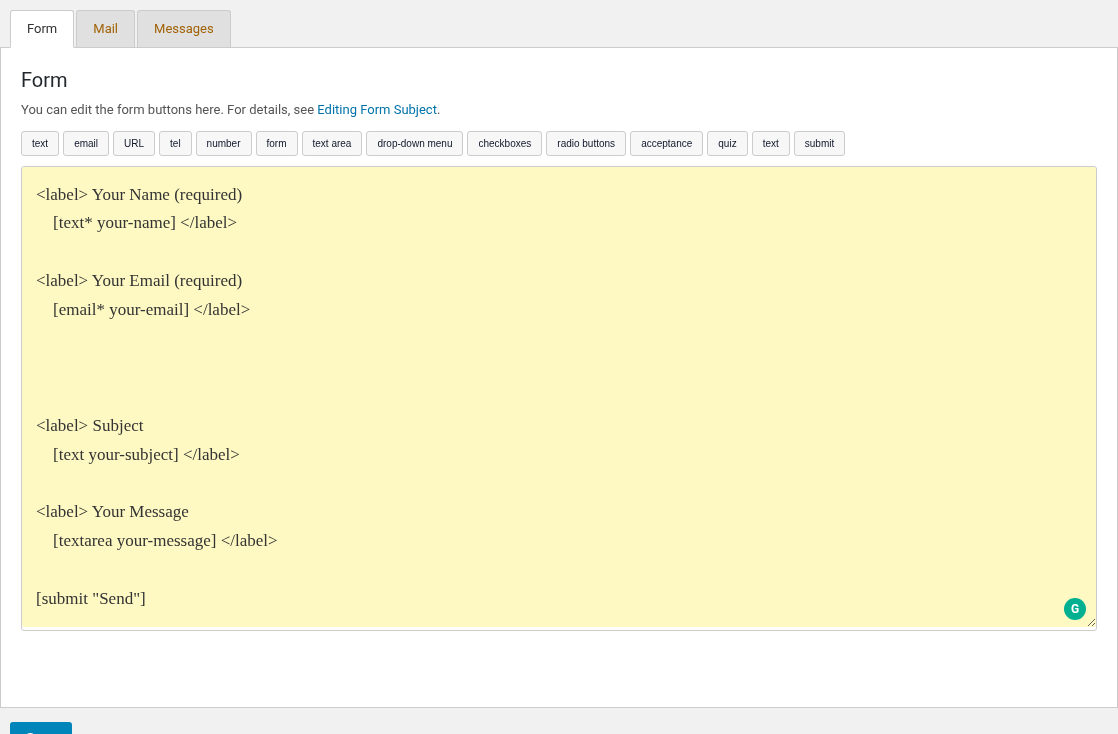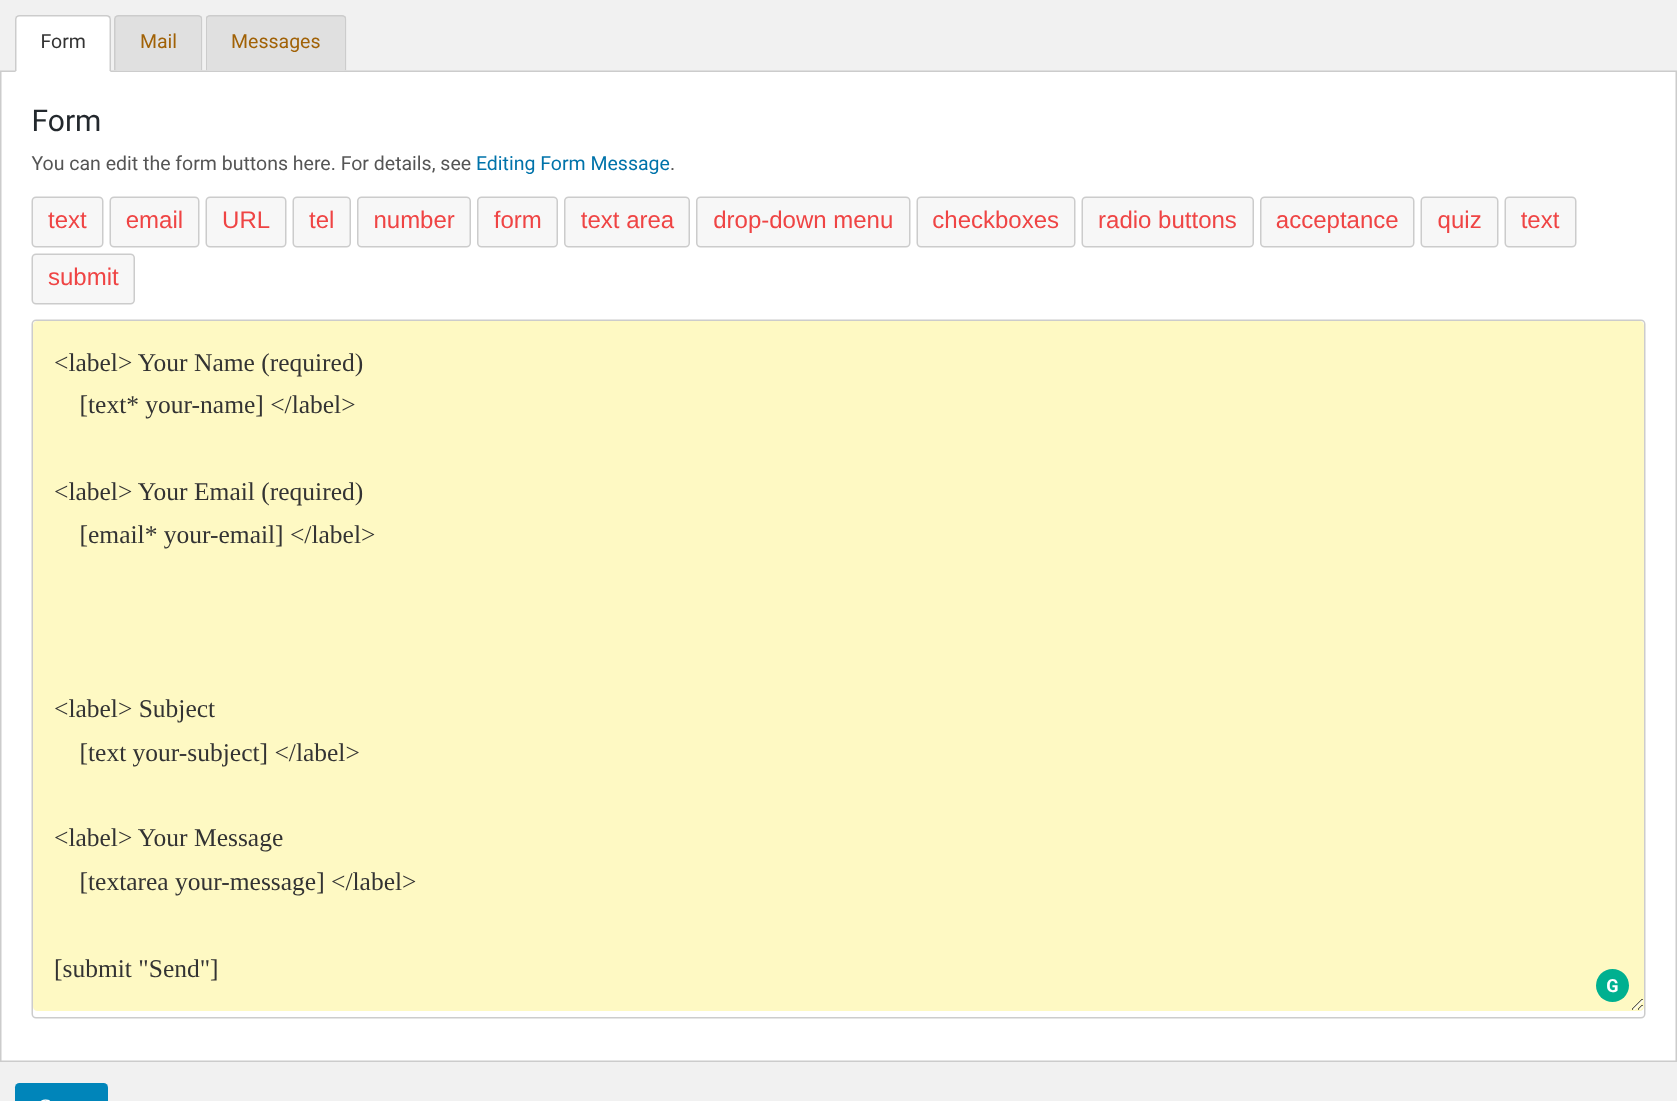--- a/index.html
+++ b/index.html
@@ -68,22 +68,22 @@
     .tag-buttons {
       display: flex;
       flex-wrap: wrap;
       gap: 4px;
       margin-bottom: 10px;
     }
     .tag-btn {
       padding: 4px 10px;
       border: 1px solid #ccc;
       background: #f7f7f7;
-      color: #ef4444;
-      font-size: 16px;
+      color: #0f172a;
+      font-size: 10px;
       cursor: pointer;
       border-radius: 3px;
       line-height: 1.5;
     }
     
     .form-editor-wrapper {
       position: relative;
       border: 1px solid #ccc;
       border-radius: 3px;
     }
@@ -138,21 +138,21 @@
 
   <div class="tabs-bar">
     <div class="tab active">Form</div>
     <div class="tab">Mail</div>
     <div class="tab">Messages</div>
   </div>
 
   <div class="content-area">
     <h2 class="form-title">Form</h2>
     <p class="form-description">
-      <span>You can edit the form buttons here. For details, see </span><a href="#">Editing Form Message</a><span>.</span>
+      <span>You can edit the form buttons here. For details, see </span><a href="#">Editing Form Subject</a><span>.</span>
     </p>
 
     <div class="tag-buttons" id="tag-buttons-container">
     <button class="tag-btn">text</button>
         <button class="tag-btn">email</button>
         <button class="tag-btn">URL</button>
         <button class="tag-btn">tel</button>
         <button class="tag-btn">number</button>
         <button class="tag-btn">form</button>
         <button class="tag-btn">text area</button>

